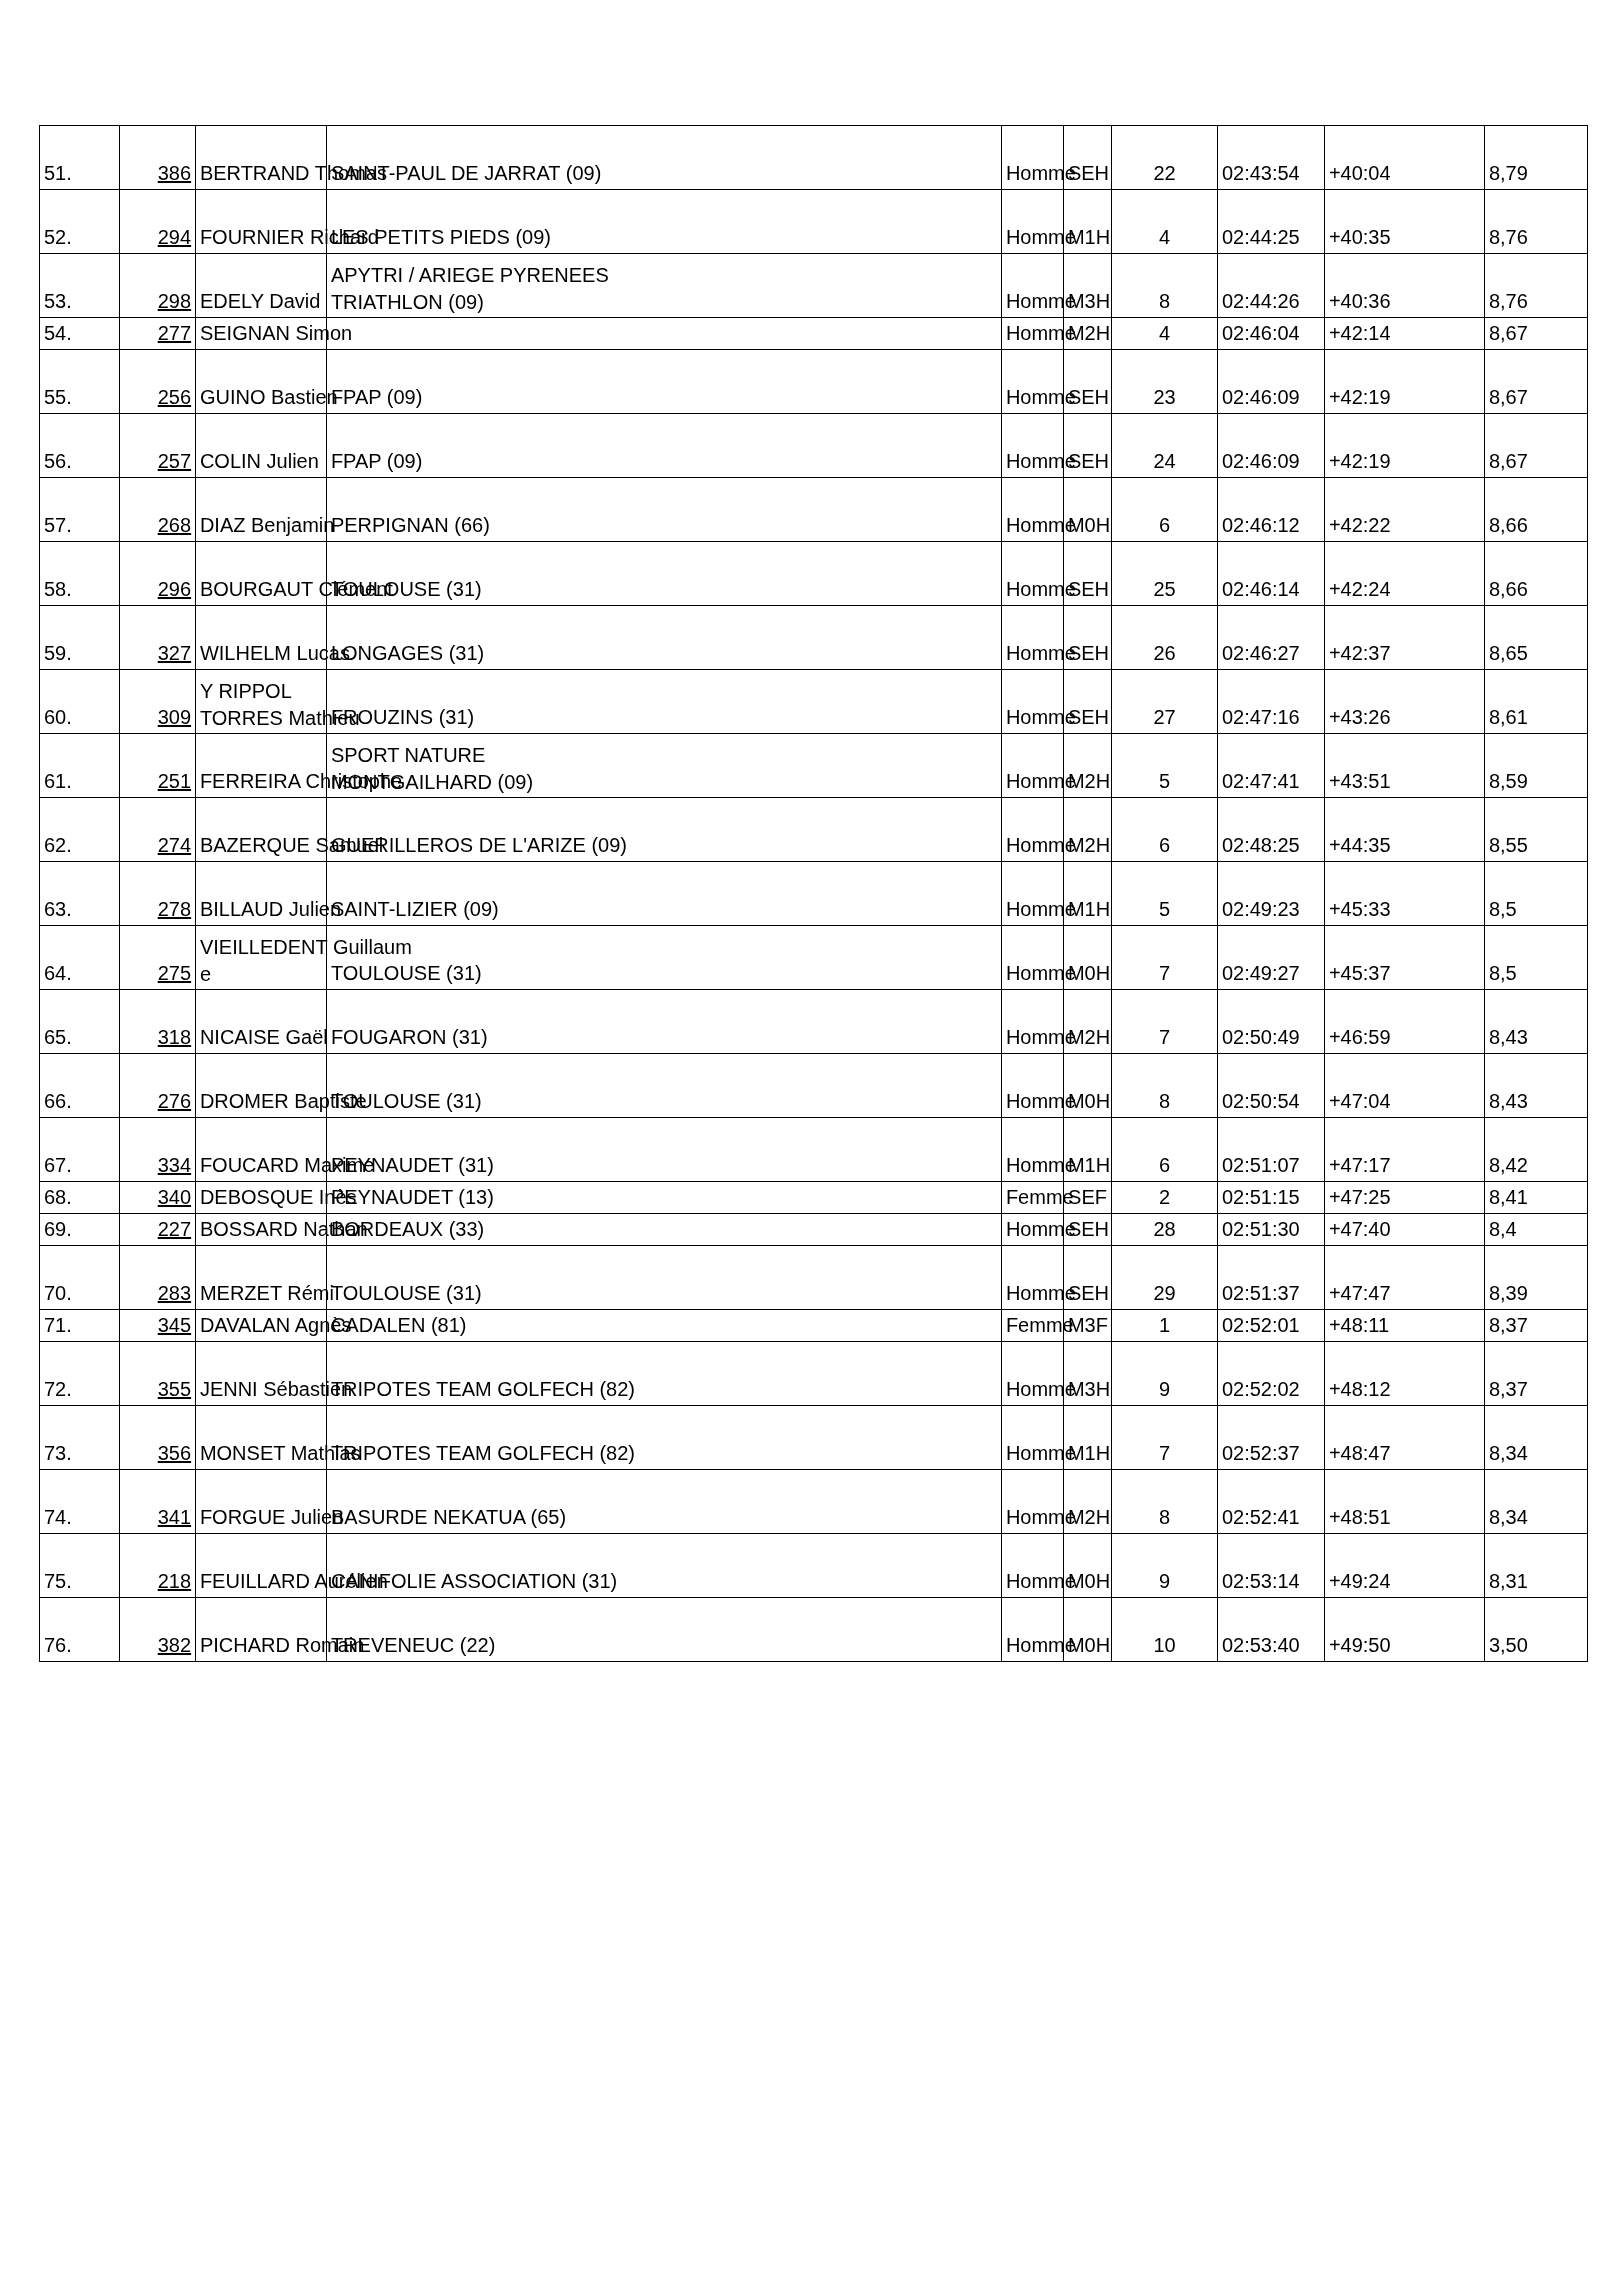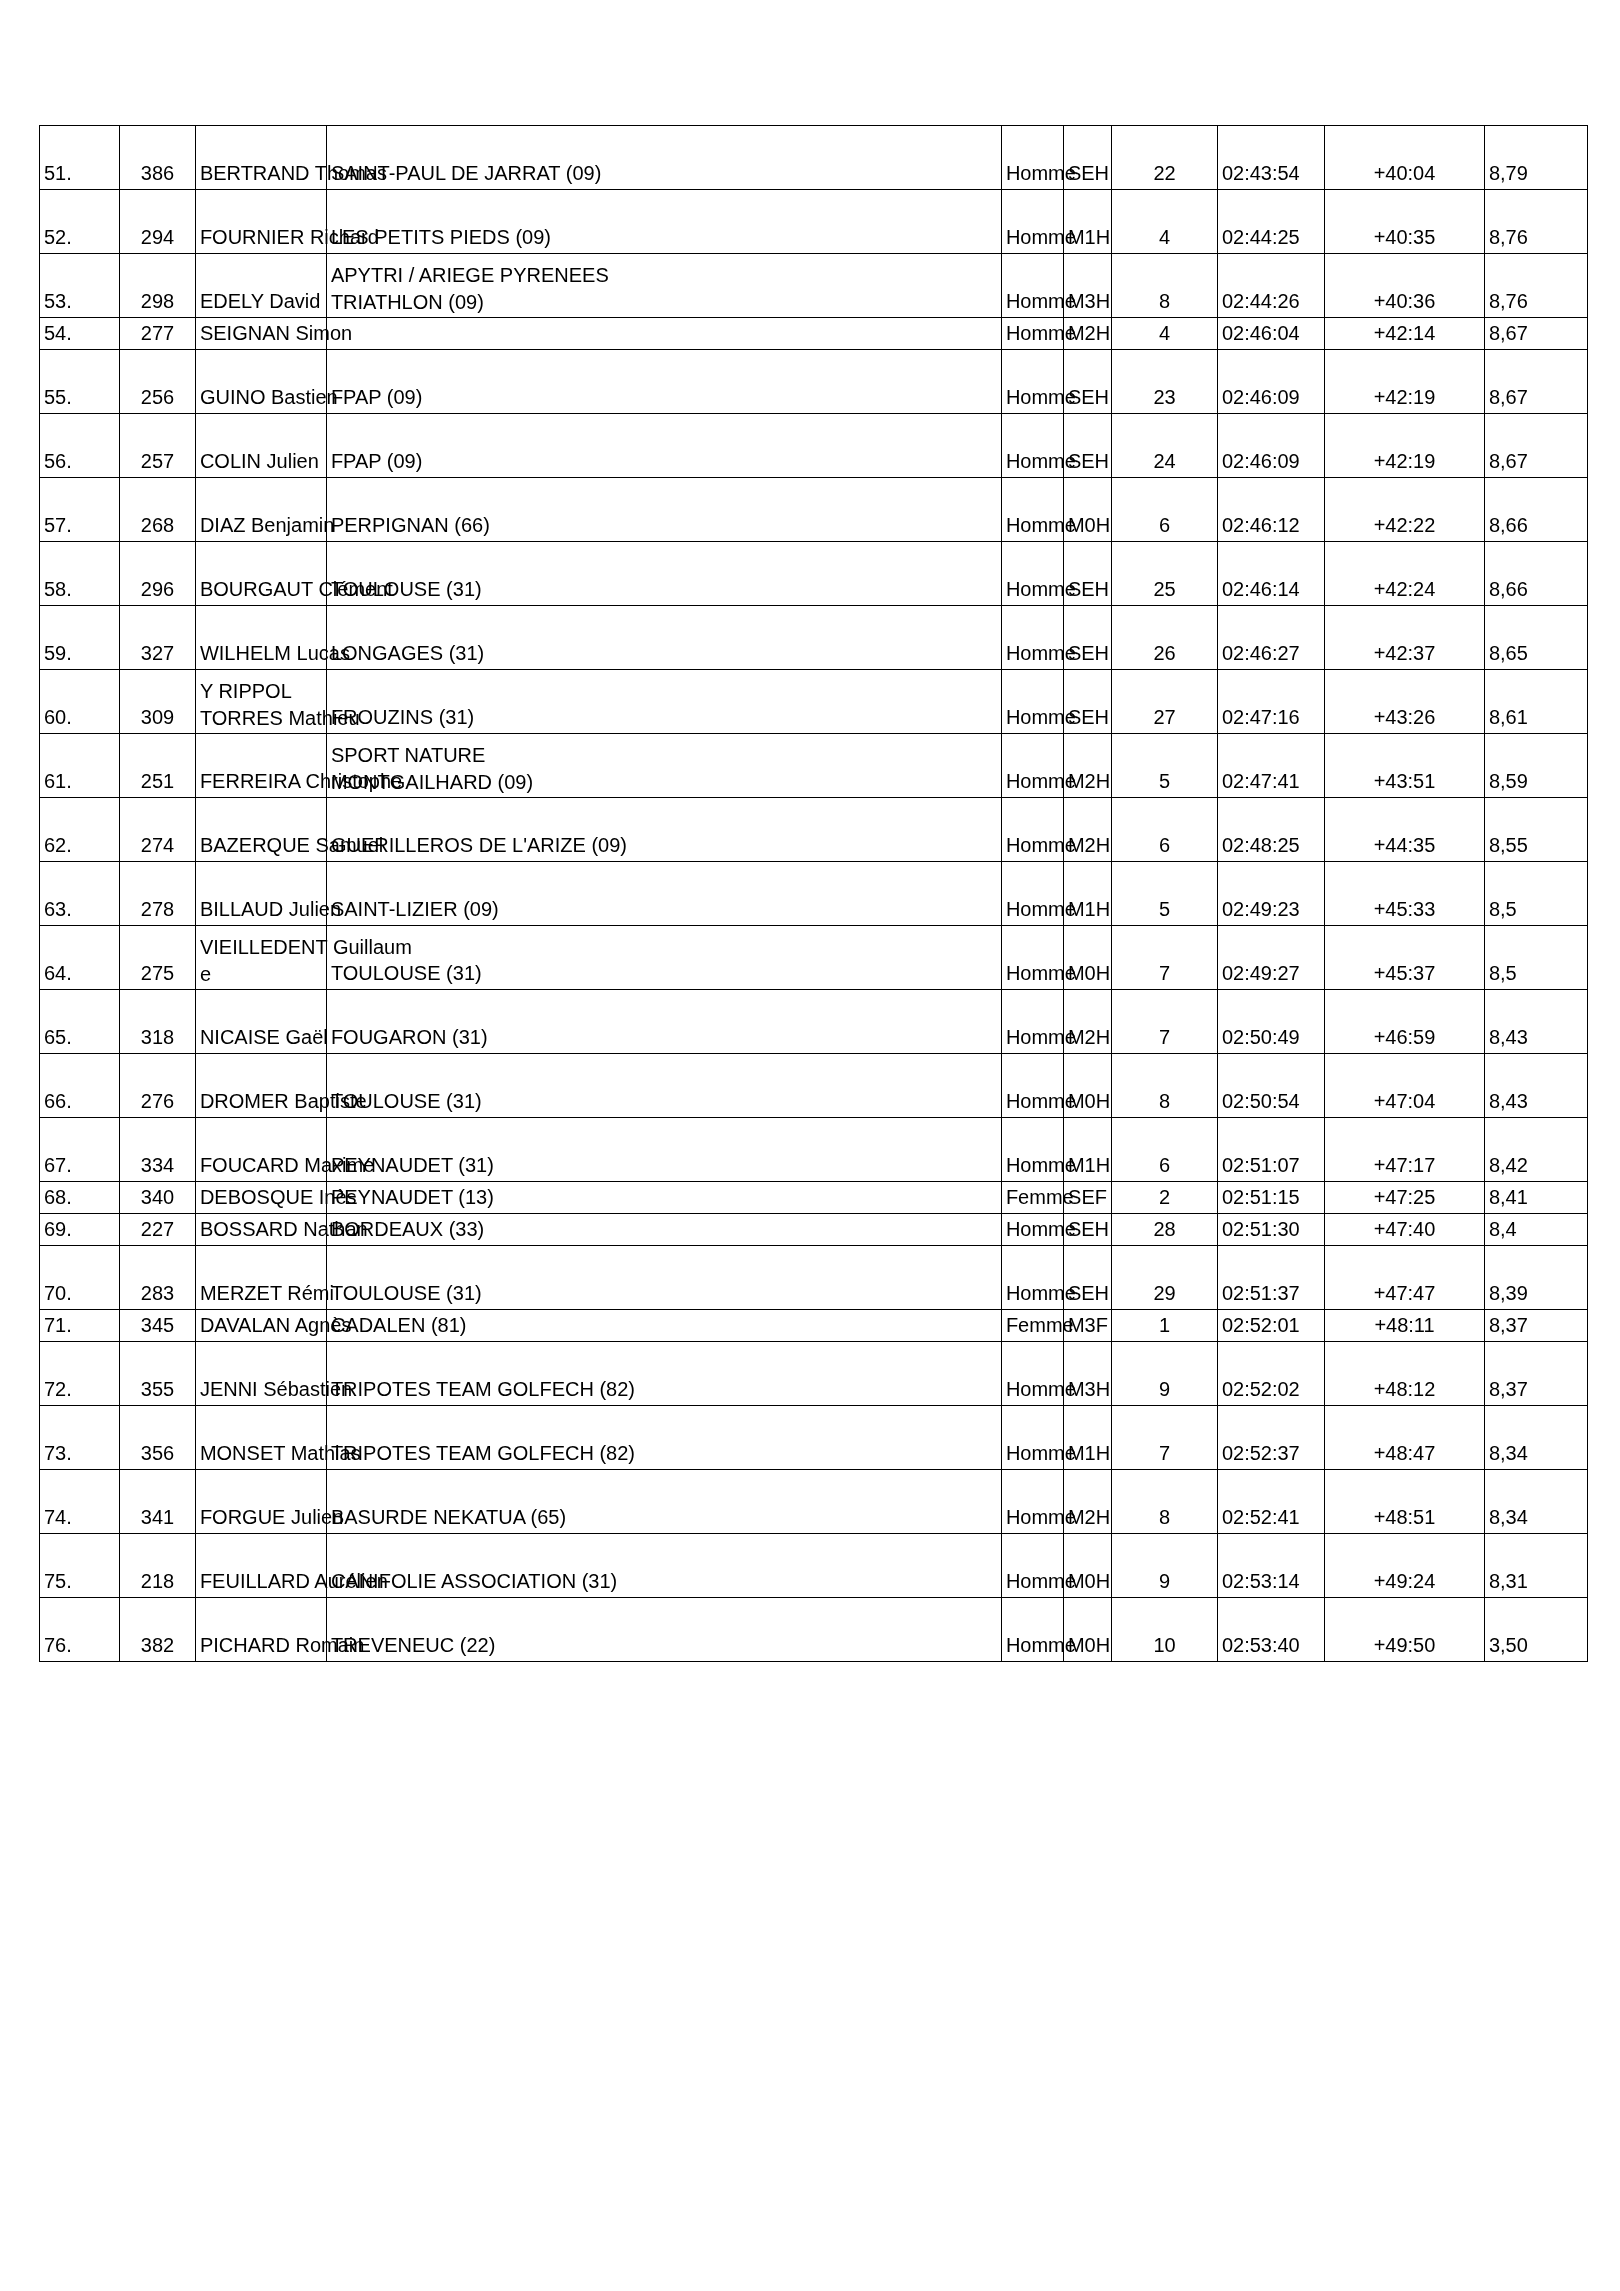--- a/index.html
+++ b/index.html
@@ -53,28 +53,28 @@
     vertical-align: bottom;
     white-space: nowrap;
     overflow: visible;
   }
 
   
   tr.tall td { height: 61px; }
   tr.compact td { height: 29px; }
 
   td.rank   { text-align: left; }
-  td.bib    { text-align: center; }
+  td.bib    { text-align: right; text-decoration: underline; }
   td.name   { text-align: left; white-space: normal; }
   td.club   { text-align: left; white-space: normal; }
   td.gender { text-align: left; }
   td.cat    { text-align: center; }
   td.catrk  { text-align: center; }
   td.time   { text-align: left; }
-  td.gap    { text-align: center; }
+  td.gap    { text-align: left; }
   td.speed  { text-align: left; }
 
   td.name .wrapline,
   td.club .wrapline {
     display: block;
     line-height: 1.32;
   }
 </style>
 </head>
 <body>

